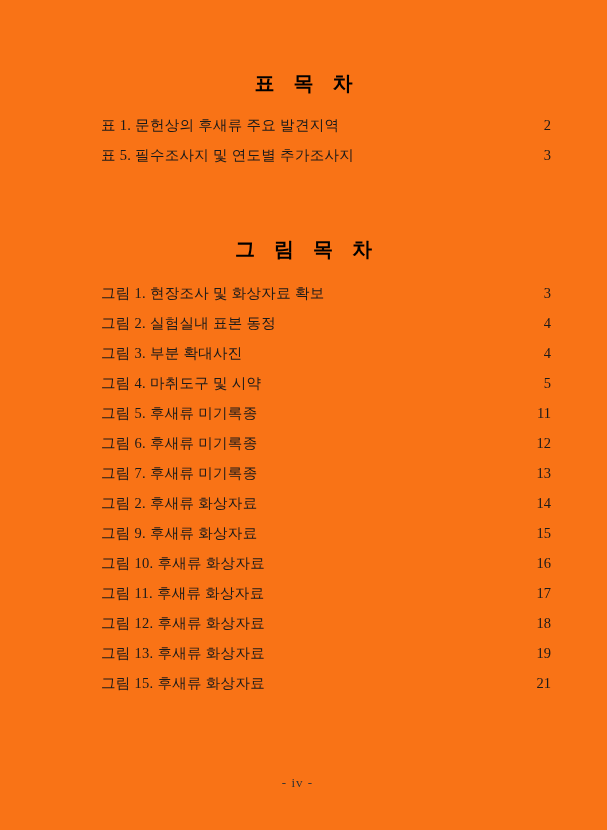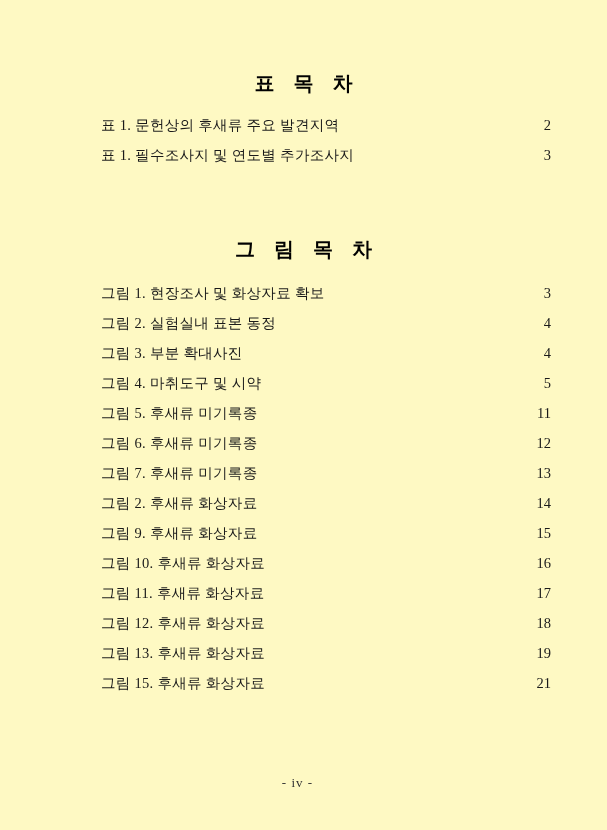--- a/index.html
+++ b/index.html
@@ -7,21 +7,21 @@
     margin: 0;
     padding: 0;
     background: #ffffff;
   }
 
   .page {
     position: relative;
     width: 607px;
     height: 830px;
     margin: 0 auto;
-    background: #fef9c3;
+    background: #f97316;
     color: #111111;
     font-family: "Liberation Serif", "DejaVu Serif", serif;
     overflow: hidden;
     box-sizing: border-box;
   }
 
   
   .section-title {
     text-align: center;
     font-weight: bold;
@@ -123,21 +123,21 @@
 
   <h1 class="section-title tables-title">표 목 차</h1>
 
   <ul class="toc-list tables-list">
     <li class="toc-entry">
       <span class="toc-label">표 1. 문헌상의 후새류 주요 발견지역</span>
       <span class="toc-leader"></span>
       <span class="toc-page">2</span>
     </li>
     <li class="toc-entry">
-      <span class="toc-label">표 1. 필수조사지 및 연도별 추가조사지</span>
+      <span class="toc-label">표 5. 필수조사지 및 연도별 추가조사지</span>
       <span class="toc-leader"></span>
       <span class="toc-page">3</span>
     </li>
   </ul>
 
   <h1 class="section-title figures-title">그 림 목 차</h1>
 
   <ul class="toc-list figures-list">
     <li class="toc-entry">
       <span class="toc-label">그림 1. 현장조사 및 화상자료 확보</span>

